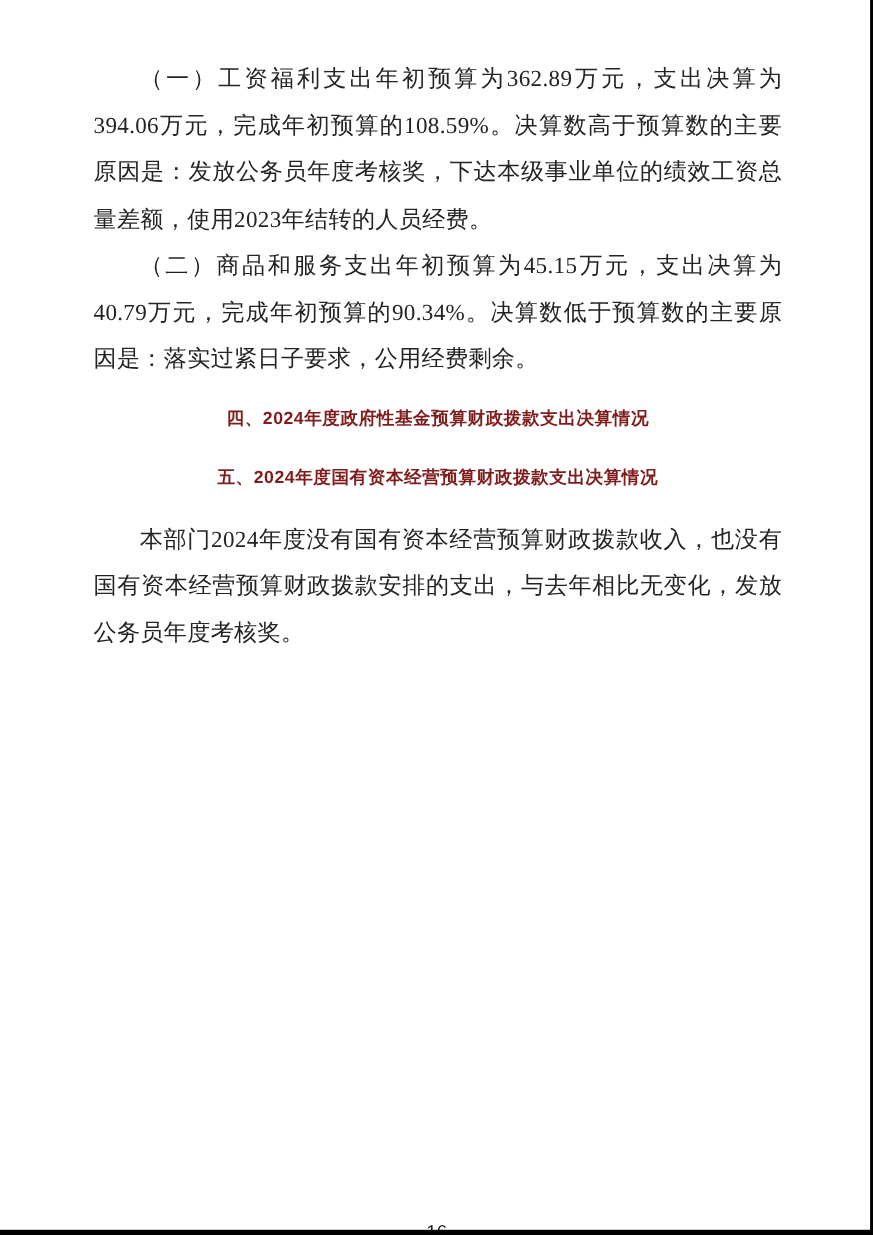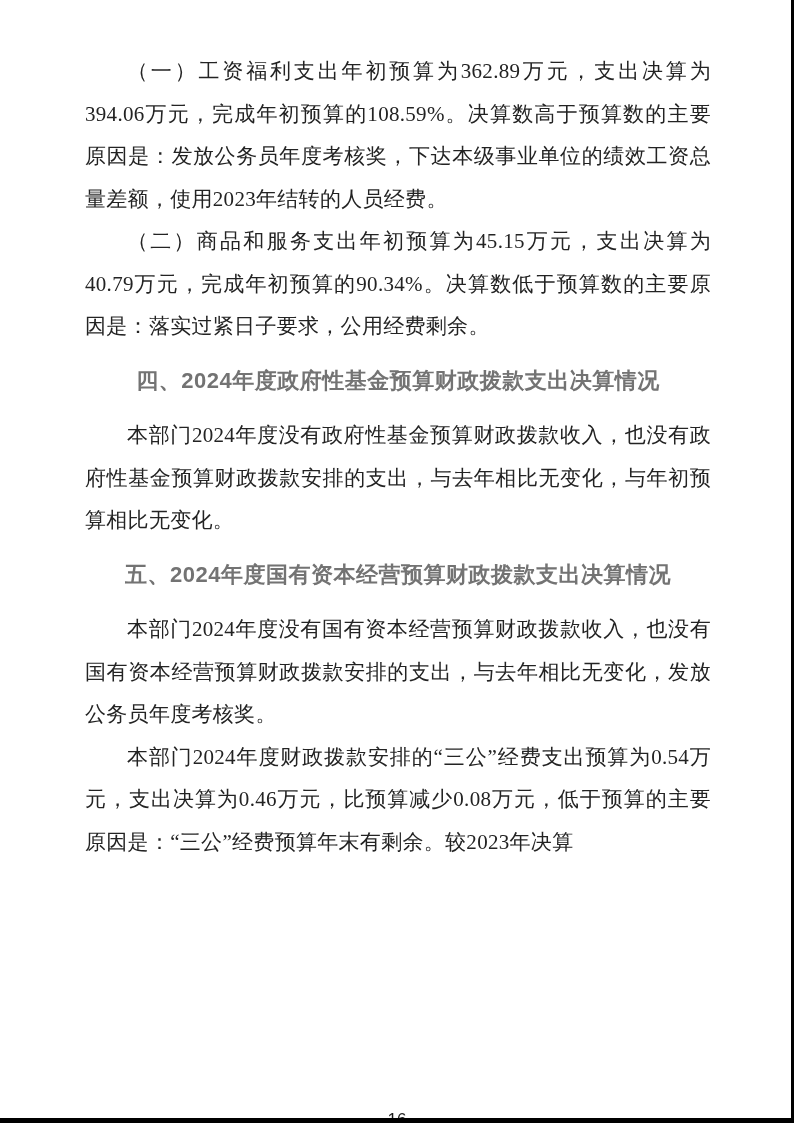--- a/index.html
+++ b/index.html
@@ -28,25 +28,25 @@
     line-height: 42.5px;
     text-align: justify;
     text-indent: 2em;
     letter-spacing: 0.3px;
     color: #232323;
   }
   .heading {
     margin: 12px 0 12px 0;
     font-family: "Liberation Sans", "DejaVu Sans", sans-serif;
     font-weight: bold;
-    font-size: 22px;
+    font-size: 16px;
     line-height: 42.5px;
     text-align: center;
     letter-spacing: 0.5px;
-    color: #737373;
+    color: #7f1d1d;
   }
   .footer {
     position: absolute;
     left: 0;
     width: 100%;
     top: 1082px;
     text-align: center;
     font-family: "Liberation Sans", "DejaVu Sans", sans-serif;
     font-size: 17px;
     color: #1a1a1a;
@@ -76,28 +76,26 @@
 
   <div class="content">
 
     <p class="para">（一）工资福利支出年初预算为362.89万元，支出决算为394.06万元，完成年初预算的108.59%。决算数高于预算数的主要原因是：发放公务员年度考核奖，下达本级事业单位的绩效工资总量差额，使用2023年结转的人员经费。</p>
 
     <p class="para">（二）商品和服务支出年初预算为45.15万元，支出决算为40.79万元，完成年初预算的90.34%。决算数低于预算数的主要原因是：落实过紧日子要求，公用经费剩余。</p>
 
 
     <h2 class="heading">四、2024年度政府性基金预算财政拨款支出决算情况</h2>
 
-    <p class="para">本部门2024年度没有政府性基金预算财政拨款收入，也没有政府性基金预算财政拨款安排的支出，与去年相比无变化，与年初预算相比无变化。</p>
 
     <h2 class="heading">五、2024年度国有资本经营预算财政拨款支出决算情况</h2>
 
     <p class="para">本部门2024年度没有国有资本经营预算财政拨款收入，也没有国有资本经营预算财政拨款安排的支出，与去年相比无变化，发放公务员年度考核奖。</p>
 
 
-    <p class="para">本部门2024年度财政拨款安排的“三公”经费支出预算为0.54万元，支出决算为0.46万元，比预算减少0.08万元，低于预算的主要原因是：“三公”经费预算年末有剩余。较2023年决算</p>
 
   </div>
 
   <div class="footer">
     <span>- 16 -</span>
   </div>
 
   <div class="edge-right"></div>
   <div class="edge-bottom"></div>
 

